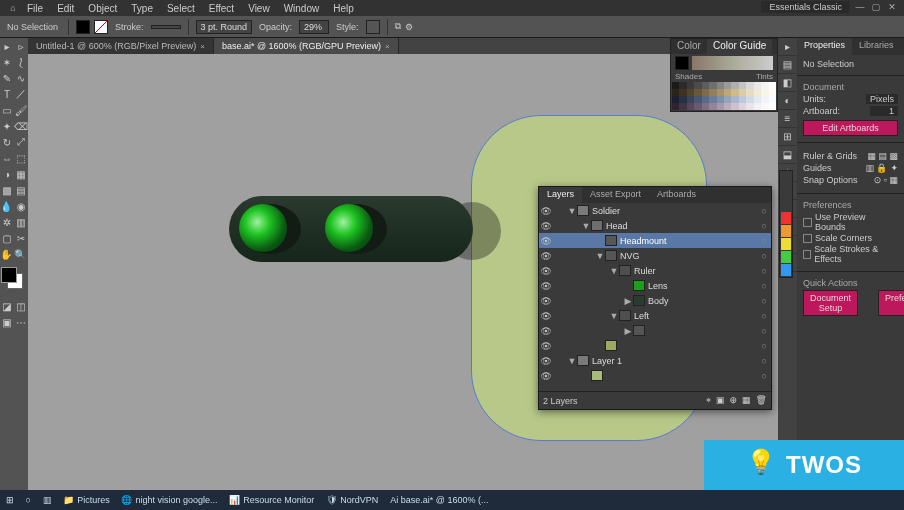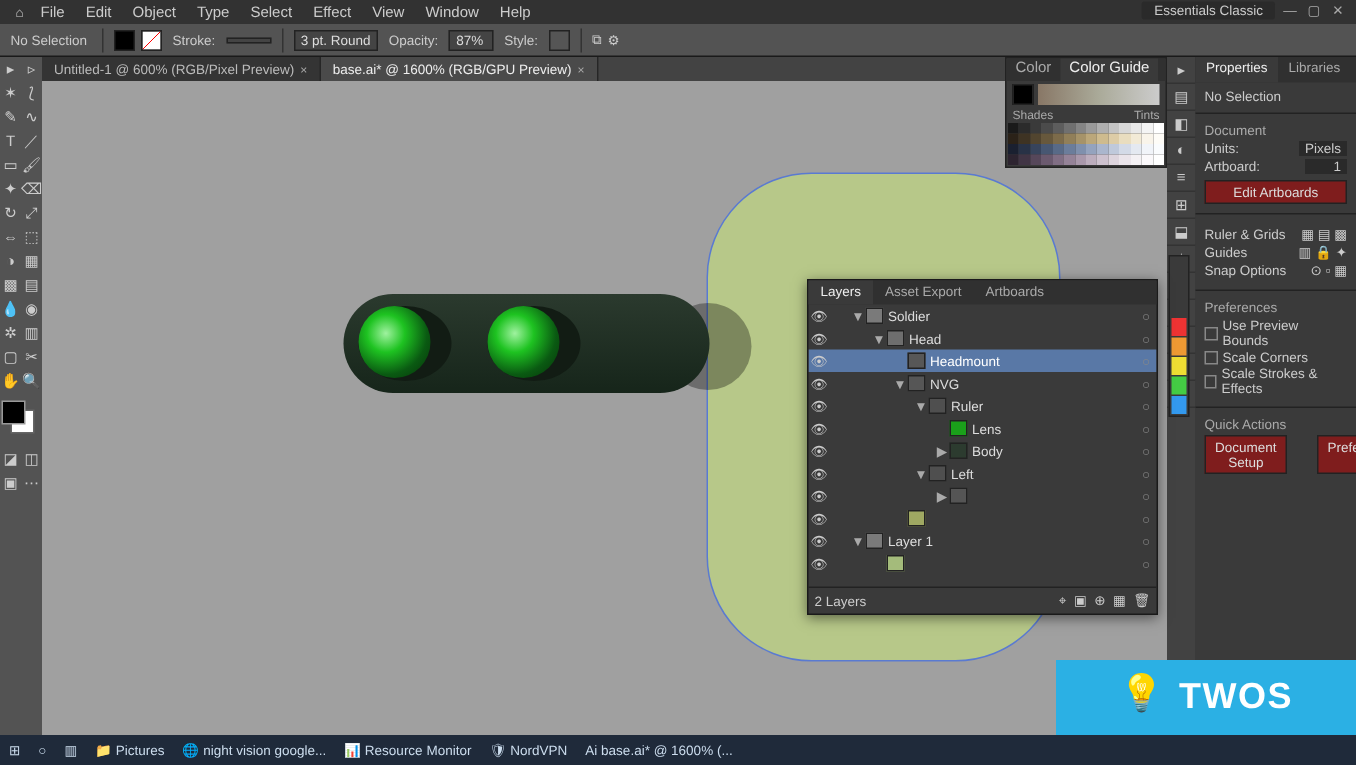--- a/index.html
+++ b/index.html
@@ -42,21 +42,21 @@
 .statusbar{position:absolute;left:28px;bottom:0;right:126px;height:20px;background:#535353;display:flex;align-items:center;padding-left:6px;gap:10px;font-size:9px;color:#ddd}
 .dock{position:absolute;right:107px;top:38px;width:19px;bottom:20px;background:#424242}
 .dock div{height:18px;display:flex;align-items:center;justify-content:center;color:#ccc;font-size:10px;border-bottom:1px solid #333}
 .right{position:absolute;right:0;top:38px;width:107px;bottom:20px;background:#3a3a3a;display:flex;flex-direction:column}
 .rtabs{display:flex;height:17px;background:#303030}
 .rtabs div{padding:2px 7px;font-size:9px;color:#aaa}
 .rtabs div.active{background:#3a3a3a;color:#eee}
 .rsec{padding:4px 6px;font-size:9px;color:#ccc}
 .rsec .row{display:flex;align-items:center;justify-content:space-between;margin:2px 0}
 .rsec .row .v{background:#2a2a2a;padding:0 4px;font-size:9px;min-width:28px;text-align:right}
-.btn{background:#7f1d1d;border:1px solid #222;padding:2px 6px;font-size:9px;color:#ddd;text-align:center}
+.btn{background:#be185d;border:1px solid #222;padding:2px 6px;font-size:9px;color:#ddd;text-align:center}
 .divider{height:1px;background:#222;margin:2px 0}
 .color-panel{position:absolute;right:126px;top:38px;width:108px;background:#3a3a3a;border:1px solid #222}
 .cp-tabs{display:flex;height:15px;background:#303030}
 .cp-tabs div{padding:1px 6px;font-size:10px;color:#aaa}
 .cp-tabs div.active{background:#3a3a3a;color:#eee}
 .cp-cur{display:flex;align-items:center;gap:3px;padding:2px 4px}
 .cp-sw{width:14px;height:14px;border:1px solid #222;background:#000}
 .cp-grid{display:grid;grid-template-columns:repeat(14,1fr);gap:0;padding:1px}
 .cp-grid div{height:7px}
 .swatches-dock{position:absolute;right:111px;top:170px;width:14px;background:#3a3a3a;border:1px solid #222;padding-top:40px}
@@ -111,21 +111,21 @@
 <div class="ctrlbar">
   <span class="lbl">No Selection</span>
   <div class="sep"></div>
   <div class="swatch sw-black"></div>
   <div class="swatch sw-red"></div>
   <span class="lbl">Stroke:</span>
   <div class="fld sm"></div>
   <div class="sep"></div>
   <div class="fld">3 pt. Round</div>
   <span class="lbl">Opacity:</span>
-  <div class="fld sm">87%</div>
+  <div class="fld sm">29%</div>
   <span class="lbl">Style:</span>
   <div class="swatch" style="background:#555"></div>
   <div class="sep"></div>
   <div style="color:#ccc">⧉</div>
   <div style="color:#ccc">⚙</div>
 </div>
 
 <div class="toolbar">
   <div class="toolbar-grid">
     <div>▸</div>

